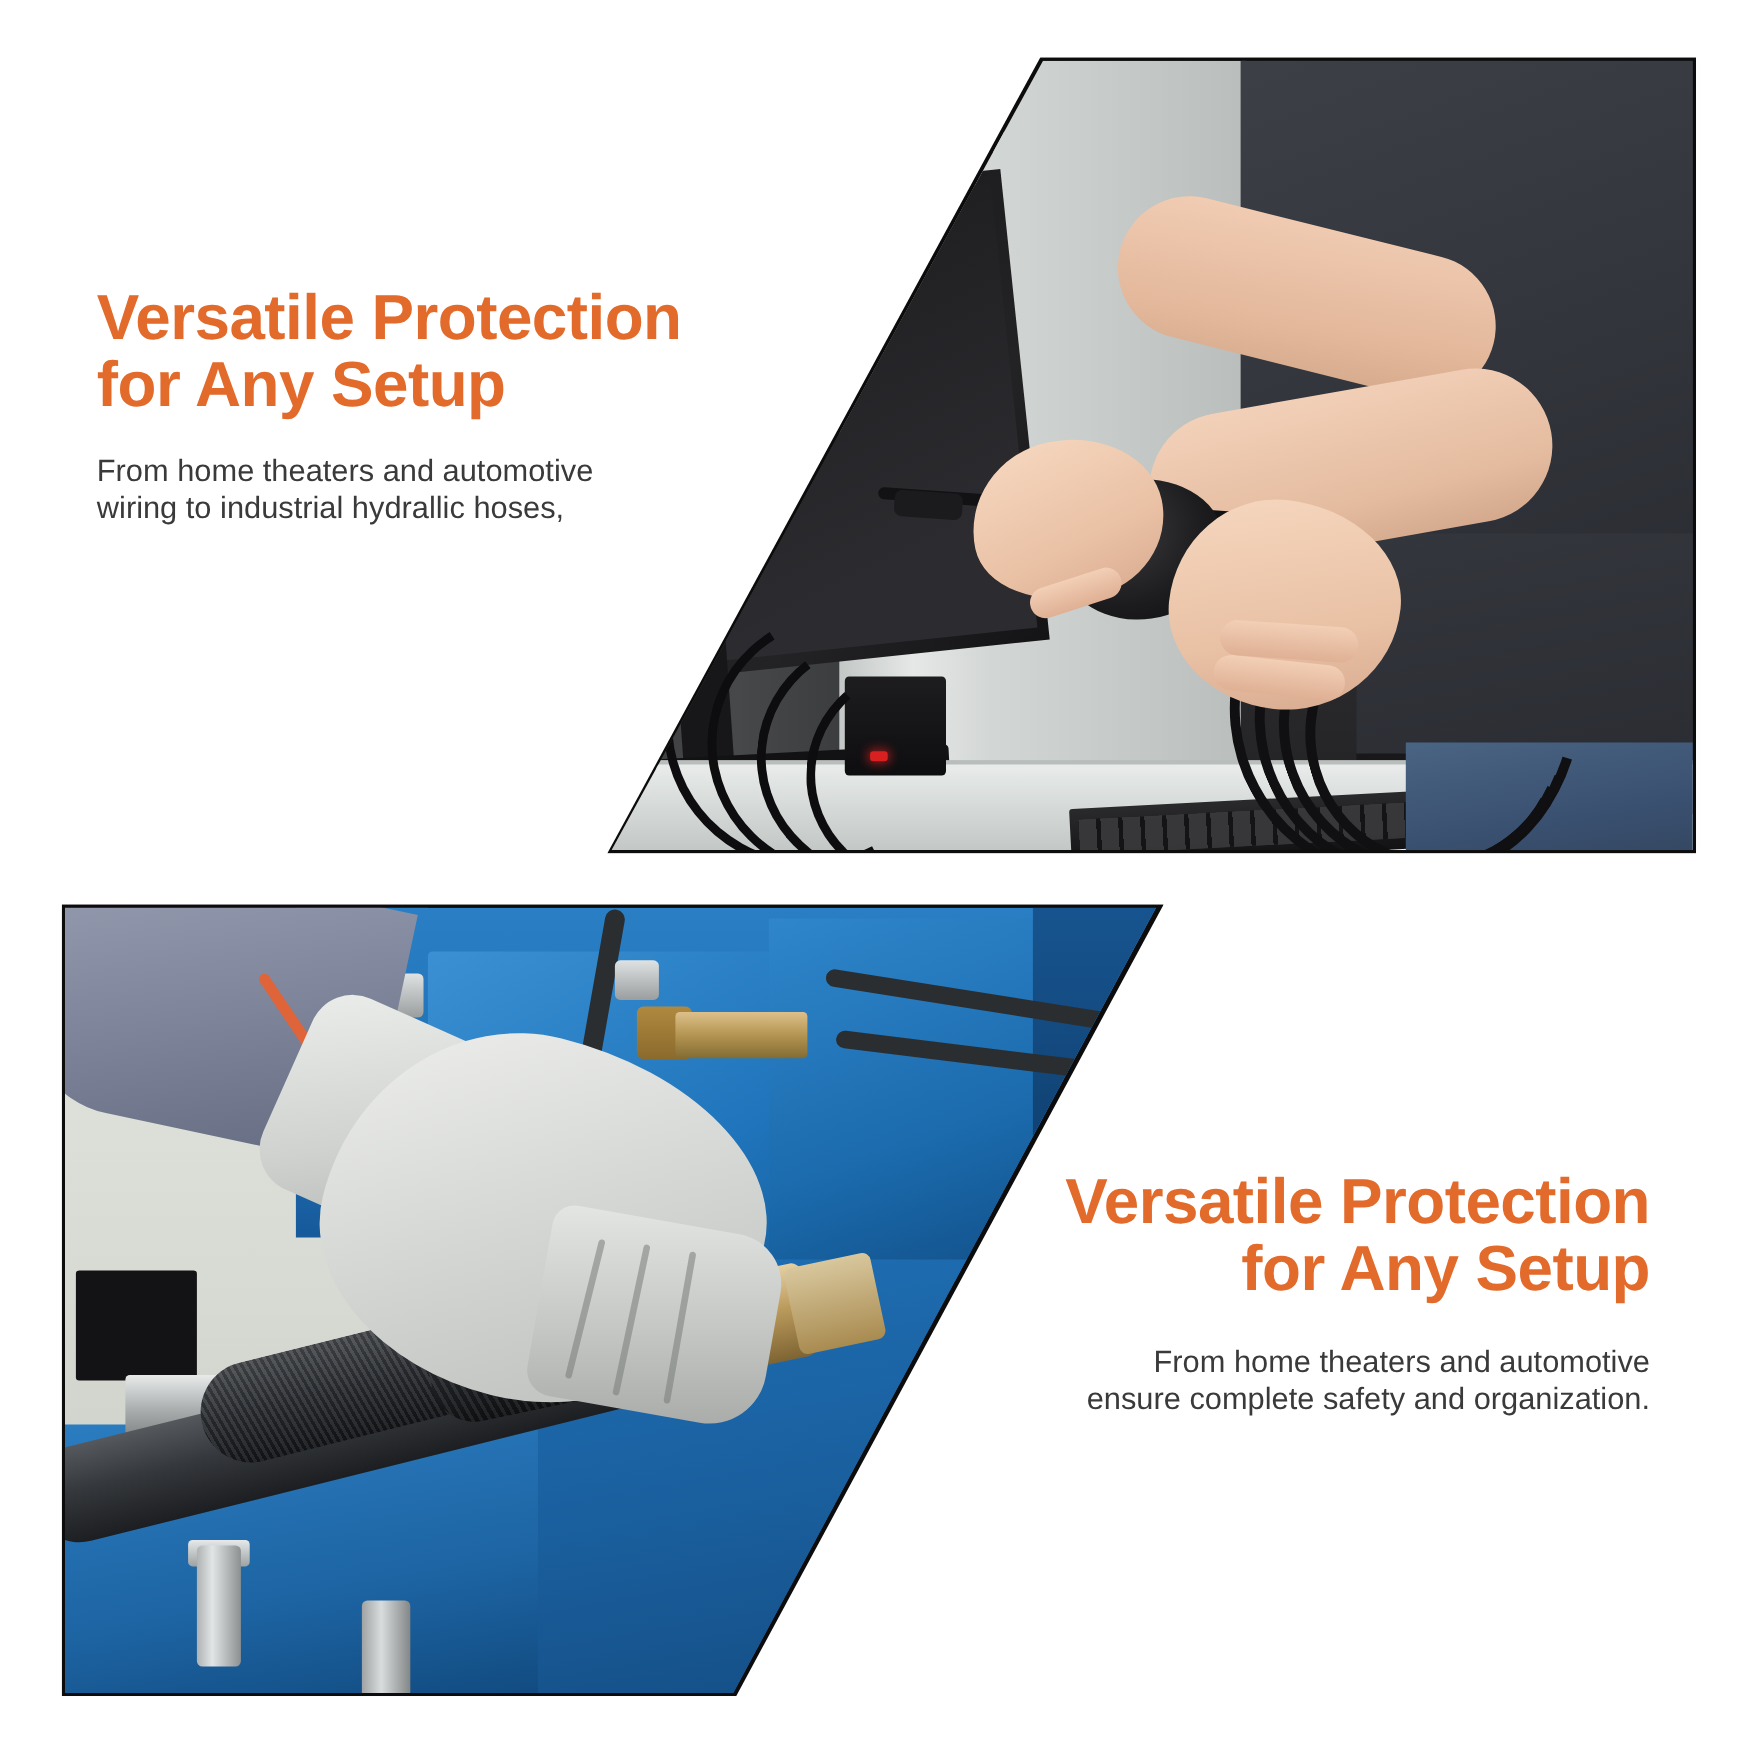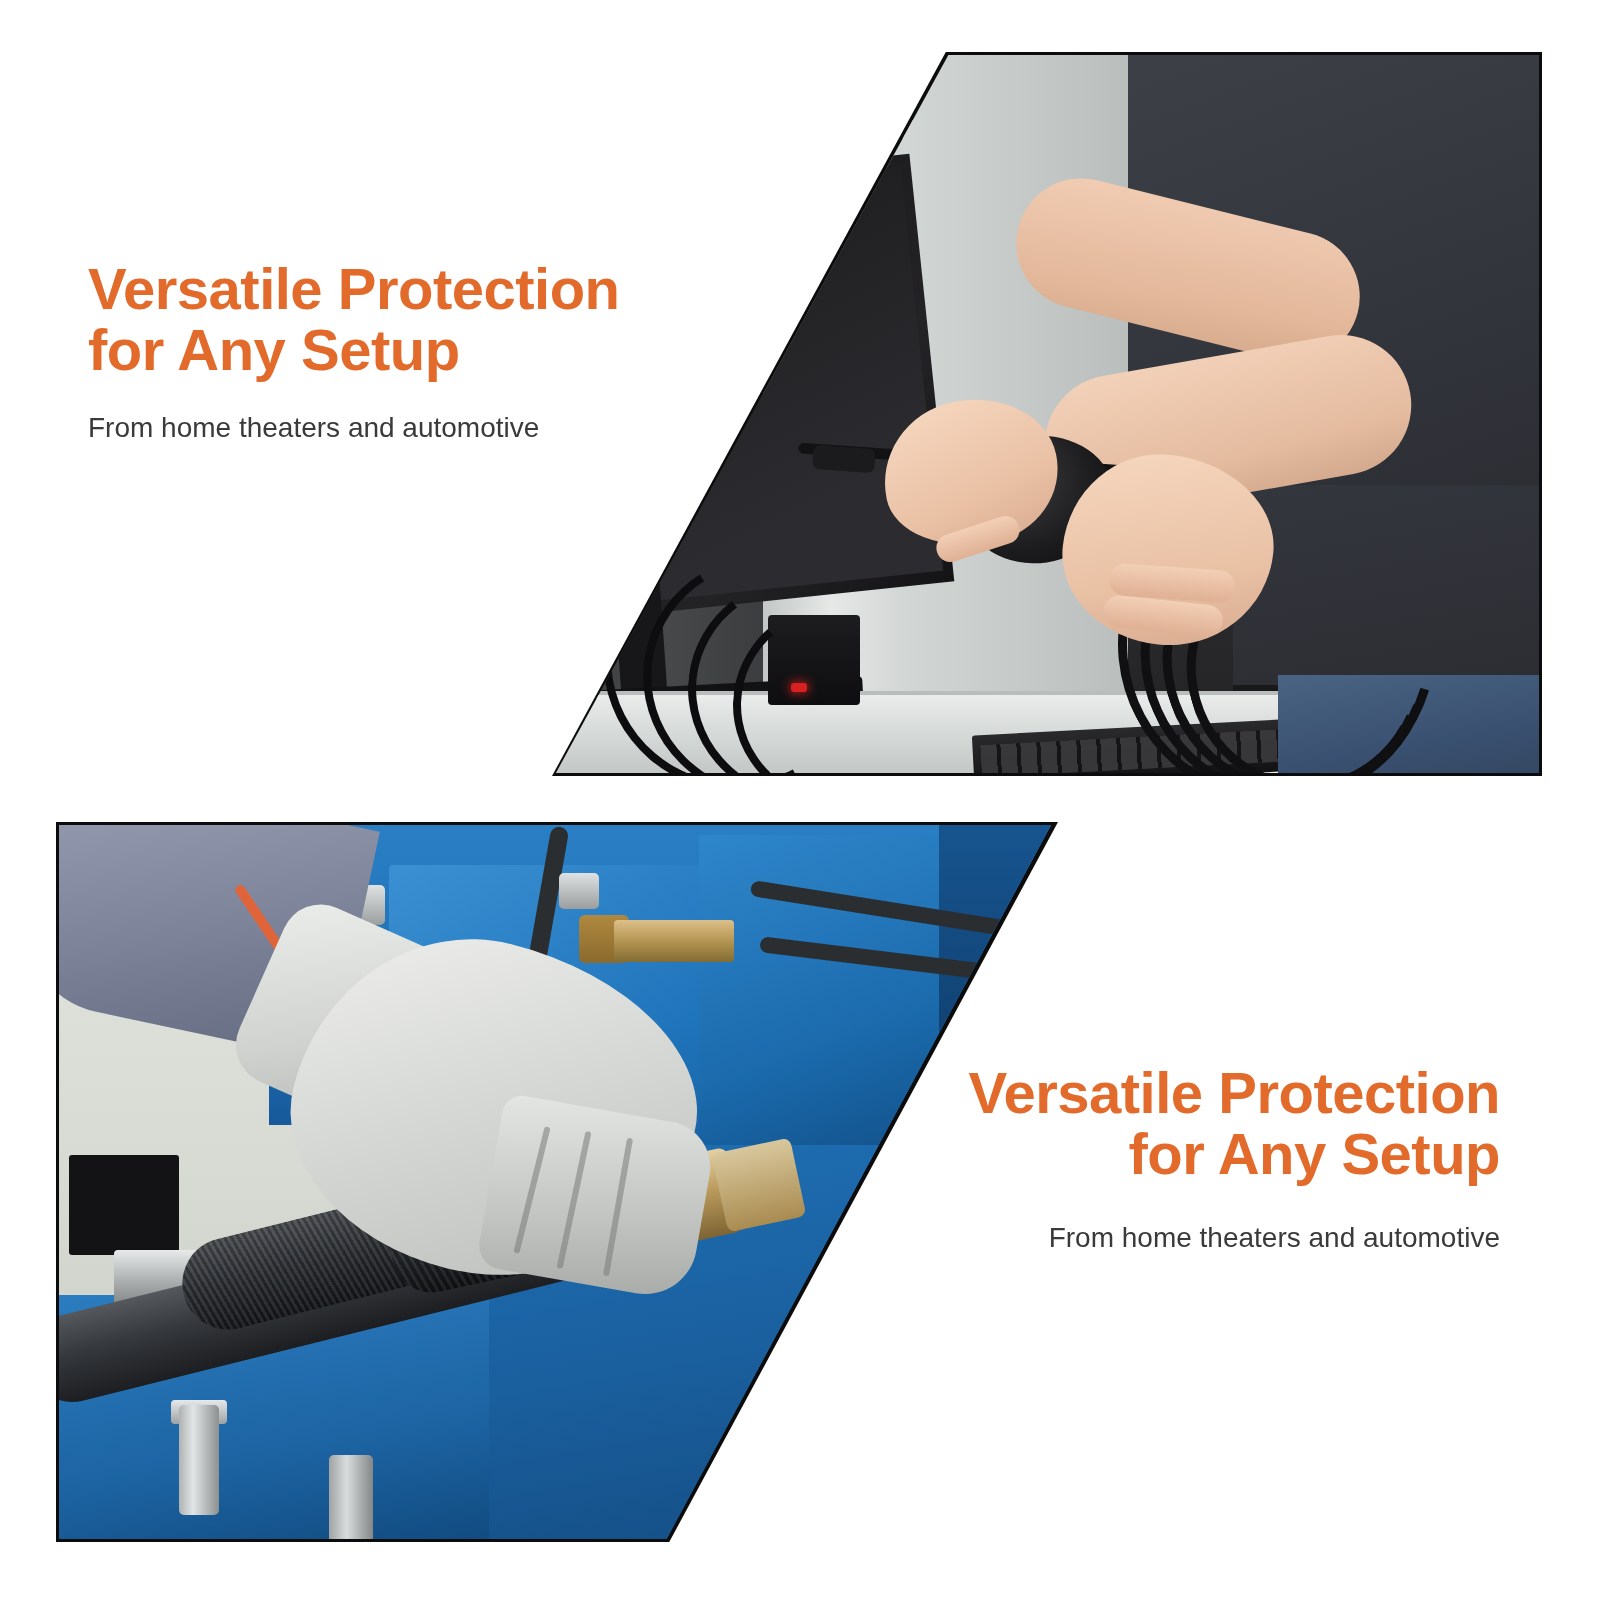--- a/index.html
+++ b/index.html
@@ -362,20 +362,21 @@
         <div class="finger" style="left:560px;top:545px;width:120px;height:32px;transform:rotate(6deg);"></div>
         <div class="finger" style="left:566px;top:512px;width:126px;height:32px;transform:rotate(4deg);"></div>
       </div>
     </div>
   </div>
 
   <div class="txt-top">
     <h2 class="headline"><span>Versatile Protection</span><span class="l2">for Any Setup</span></h2>
     <p class="body">
         <span class="ln">From home theaters and automotive</span>
+        <span class="ln">wiring to industrial hydrallic hoses,</span>
       </p>
   </div>
 
   <div class="panel-bot">
     <div class="panel-bot-inner">
       <div class="ph2">
         <div class="ph2-bgwall"></div>
         <div class="ph2-bluetop"></div>
         <div class="ph2-bluebox"></div>
         <div class="ph2-bluebox2"></div>
@@ -416,16 +417,17 @@
         <div class="glove-seam s2"></div>
         <div class="glove-seam s3"></div>
       </div>
     </div>
   </div>
 
   <div class="txt-bot">
     <h2 class="headline"><span>Versatile Protection</span><span class="l2">for Any Setup</span></h2>
     <p class="body">
         <span class="ln">From home theaters and automotive</span>
+        <span class="ln">ensure complete safety and organization.</span>
       </p>
   </div>
 
 </div>
 
 </body></html>

